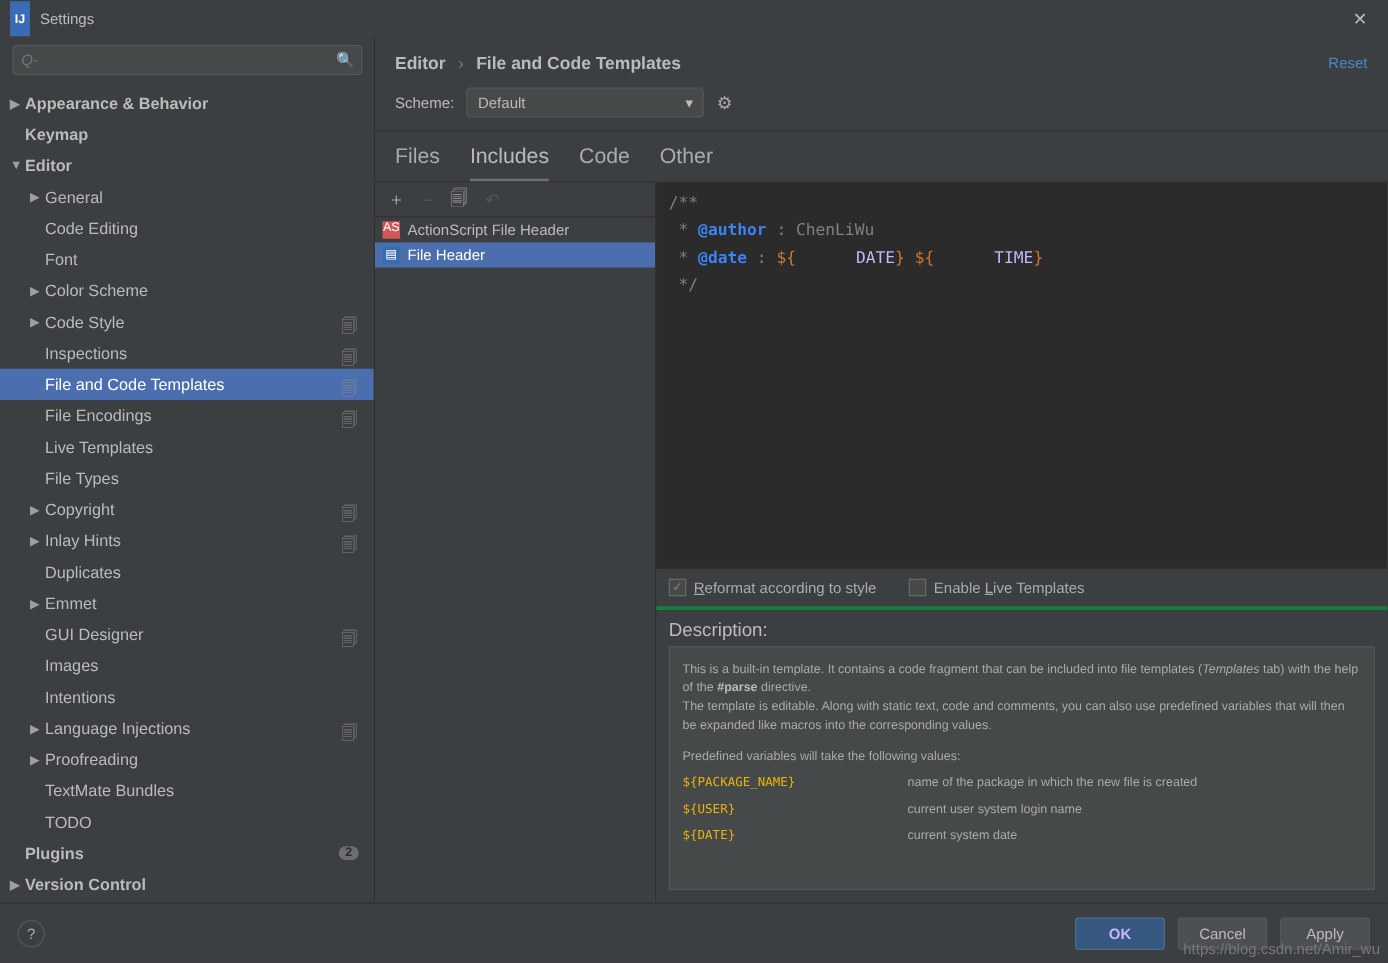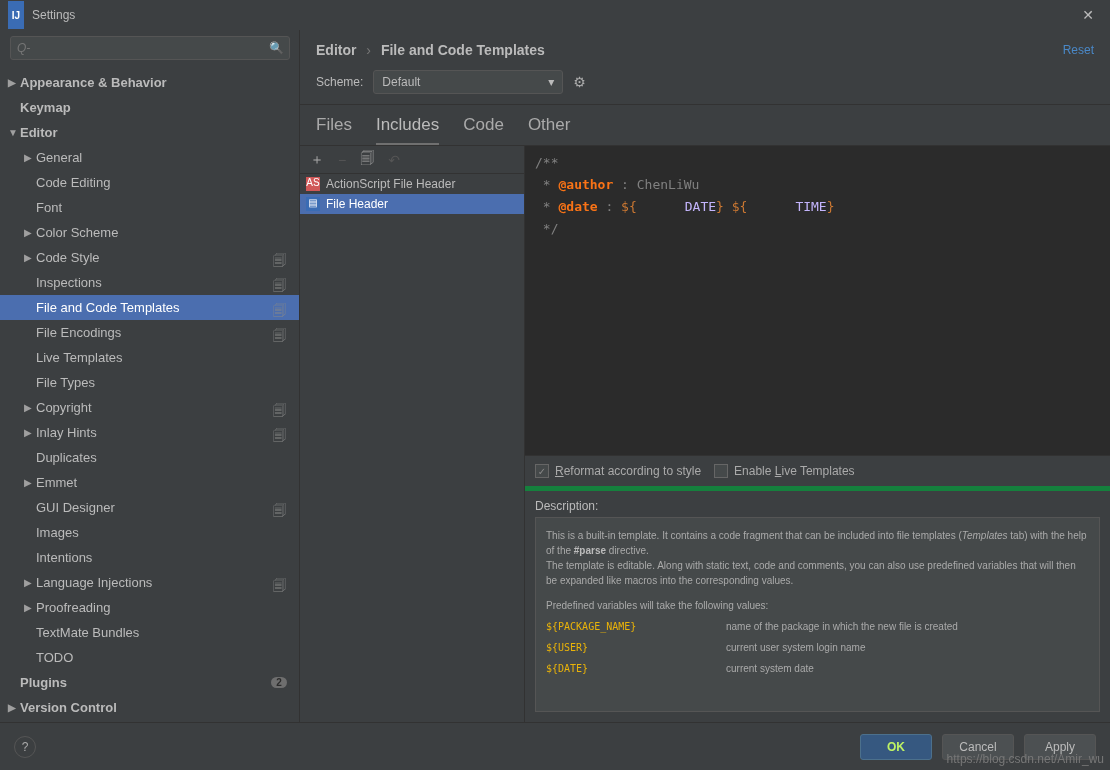--- a/index.html
+++ b/index.html
@@ -111,35 +111,35 @@
   .tpl-item.selected {
     background:#4b6eaf; color:#fff;
   }
   .editor-pane { flex:1; display:flex; flex-direction:column; min-width:0; }
   .code-area {
     flex:1; background:#2b2b2b; padding:6px 10px; font-family: Consolas, monospace;
     font-size:13px; line-height:1.7; white-space:pre; border-bottom:1px solid #323232;
     overflow:auto;
   }
   .c-gray { color:#808080; }
-  .c-tag  { color:#f97316; font-weight:bold; }
+  .c-tag  { color:#3b82f6; font-weight:bold; }
   .c-gold { color:#cc7832; }
   .c-white{ color:#c4b5fd;margin-left:48px; }
   .options-row {
-    display:flex; gap: 13px; padding: 8px 10px;
-    border-bottom:5px solid #15803d; font-size:12px;
+    display:flex; gap: 26px; padding: 8px 10px;
+    border-bottom:3px solid #15803d; font-size:12px;
   }
   .chk {
     width:14px; height:14px; border:1px solid #666; background:#45494a;
     display:inline-flex; align-items:center; justify-content:center; font-size:10px;
   }
   .chk.checked::after { content:"✓"; color:#888; }
   .opt { display:flex; align-items:center; gap:6px; color:#aaa; }
   .opt .ul { text-decoration: underline; }
-  .desc-label { padding: 8px 10px 4px 10px; font-size: 12px; color:#bbb; }
+  .desc-label { padding: 8px 10px 4px 10px; font-size: 15px; color:#bbb; }
   .desc-box {
     margin: 0 10px 10px 10px; background:#45494a; border:1px solid #555;
     padding: 10px; font-size:10px; color:#aaa; line-height:1.5;
     height: 195px; overflow-y:auto;
   }
   .desc-box em { font-style: italic; }
   .desc-box b, .desc-box strong { font-weight:bold; color:#bbb; }
   .var-row { display:flex; gap:40px; margin-top:6px;}
   .var-name { width:140px; font-family: Consolas, monospace; color:#eab308;}
   .footer {
@@ -152,21 +152,21 @@
     width:22px; height:22px; border:1px solid #555; border-radius:11px;
     display:flex; align-items:center; justify-content:center; color:#aaa;
   }
   .btn-row { display:flex; gap:10px; align-items:center; }
   .btn {
     min-width:72px; height:26px; border:1px solid #555; background:#4c5052;
     color:#bbb; border-radius:3px; display:flex; align-items:center; justify-content:center;
     font-size:12px;
   }
   .btn.primary {
-    background:#365880; border-color:#4c708c; color:#bef264; font-weight:bold;margin-left:29px;
+    background:#365880; border-color:#4c708c; color:#c4b5fd; font-weight:bold;margin-left:29px;
   }
   .watermark {
     position:absolute; right:6px; bottom:4px; font-size:12px; color:#777;
   }
   ::-webkit-scrollbar { width:10px; }
   ::-webkit-scrollbar-thumb { background:#555; border-radius:5px; }
 </style>
 </head>
 <body>
 

